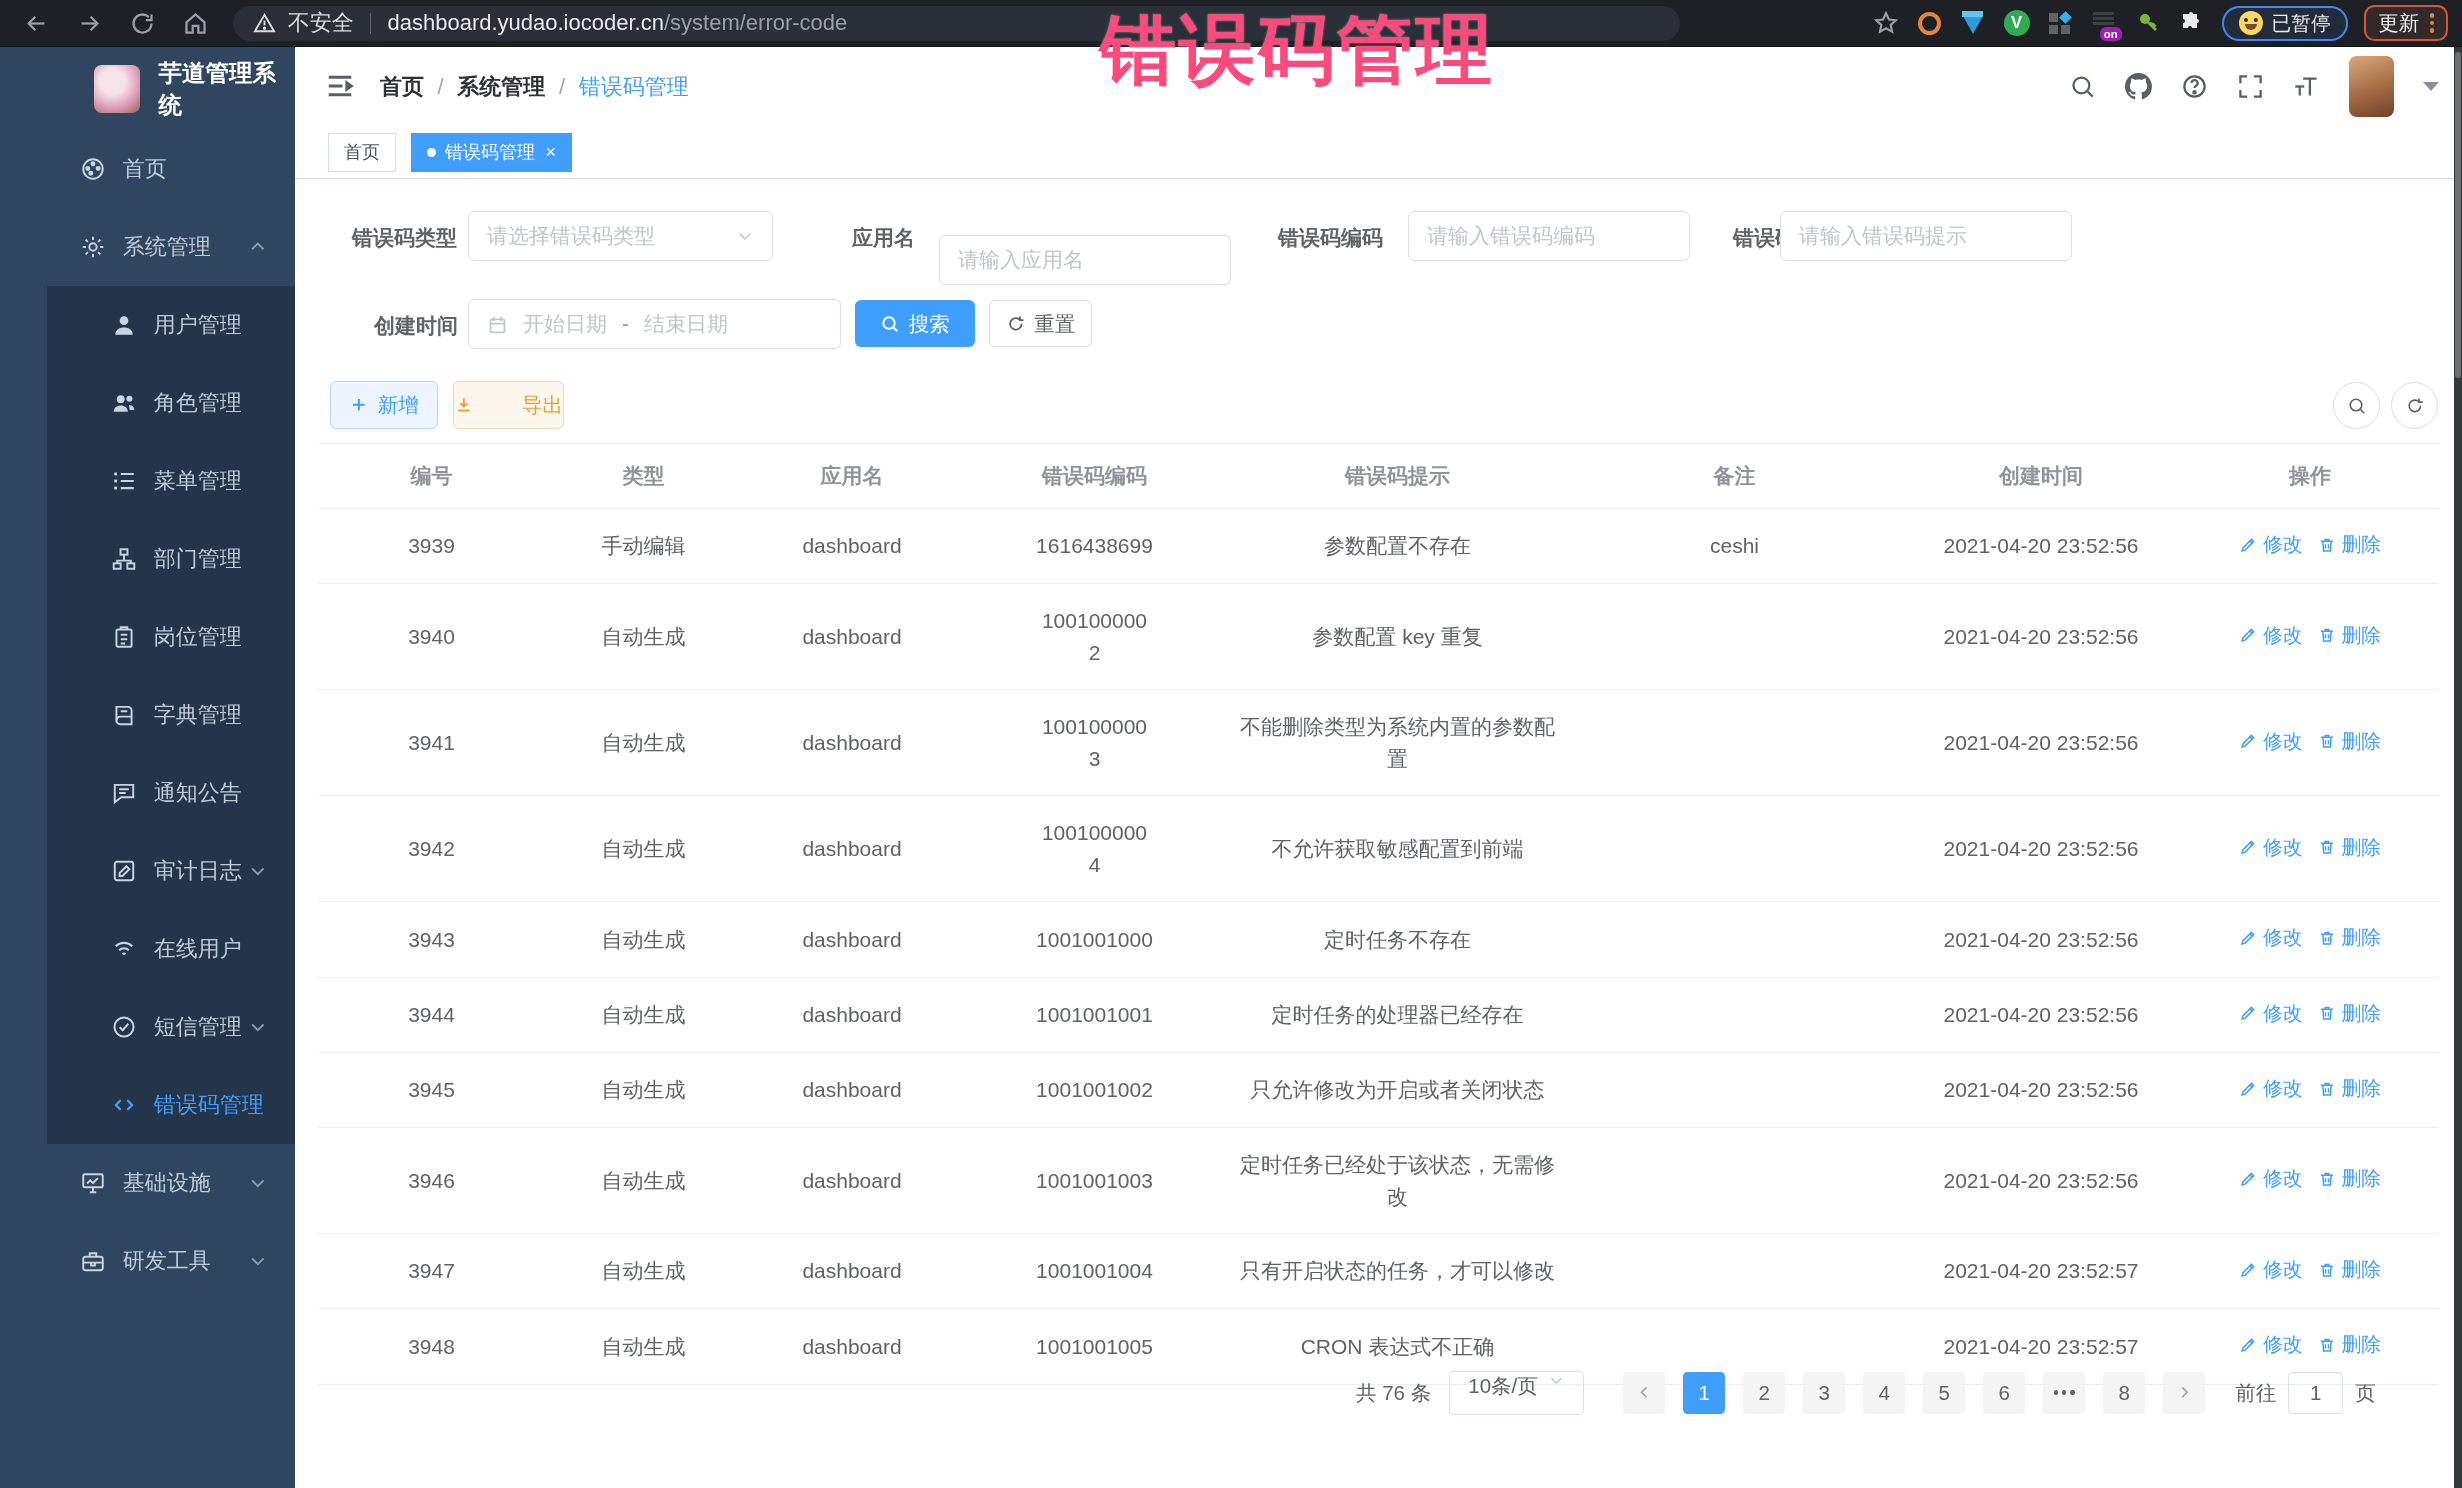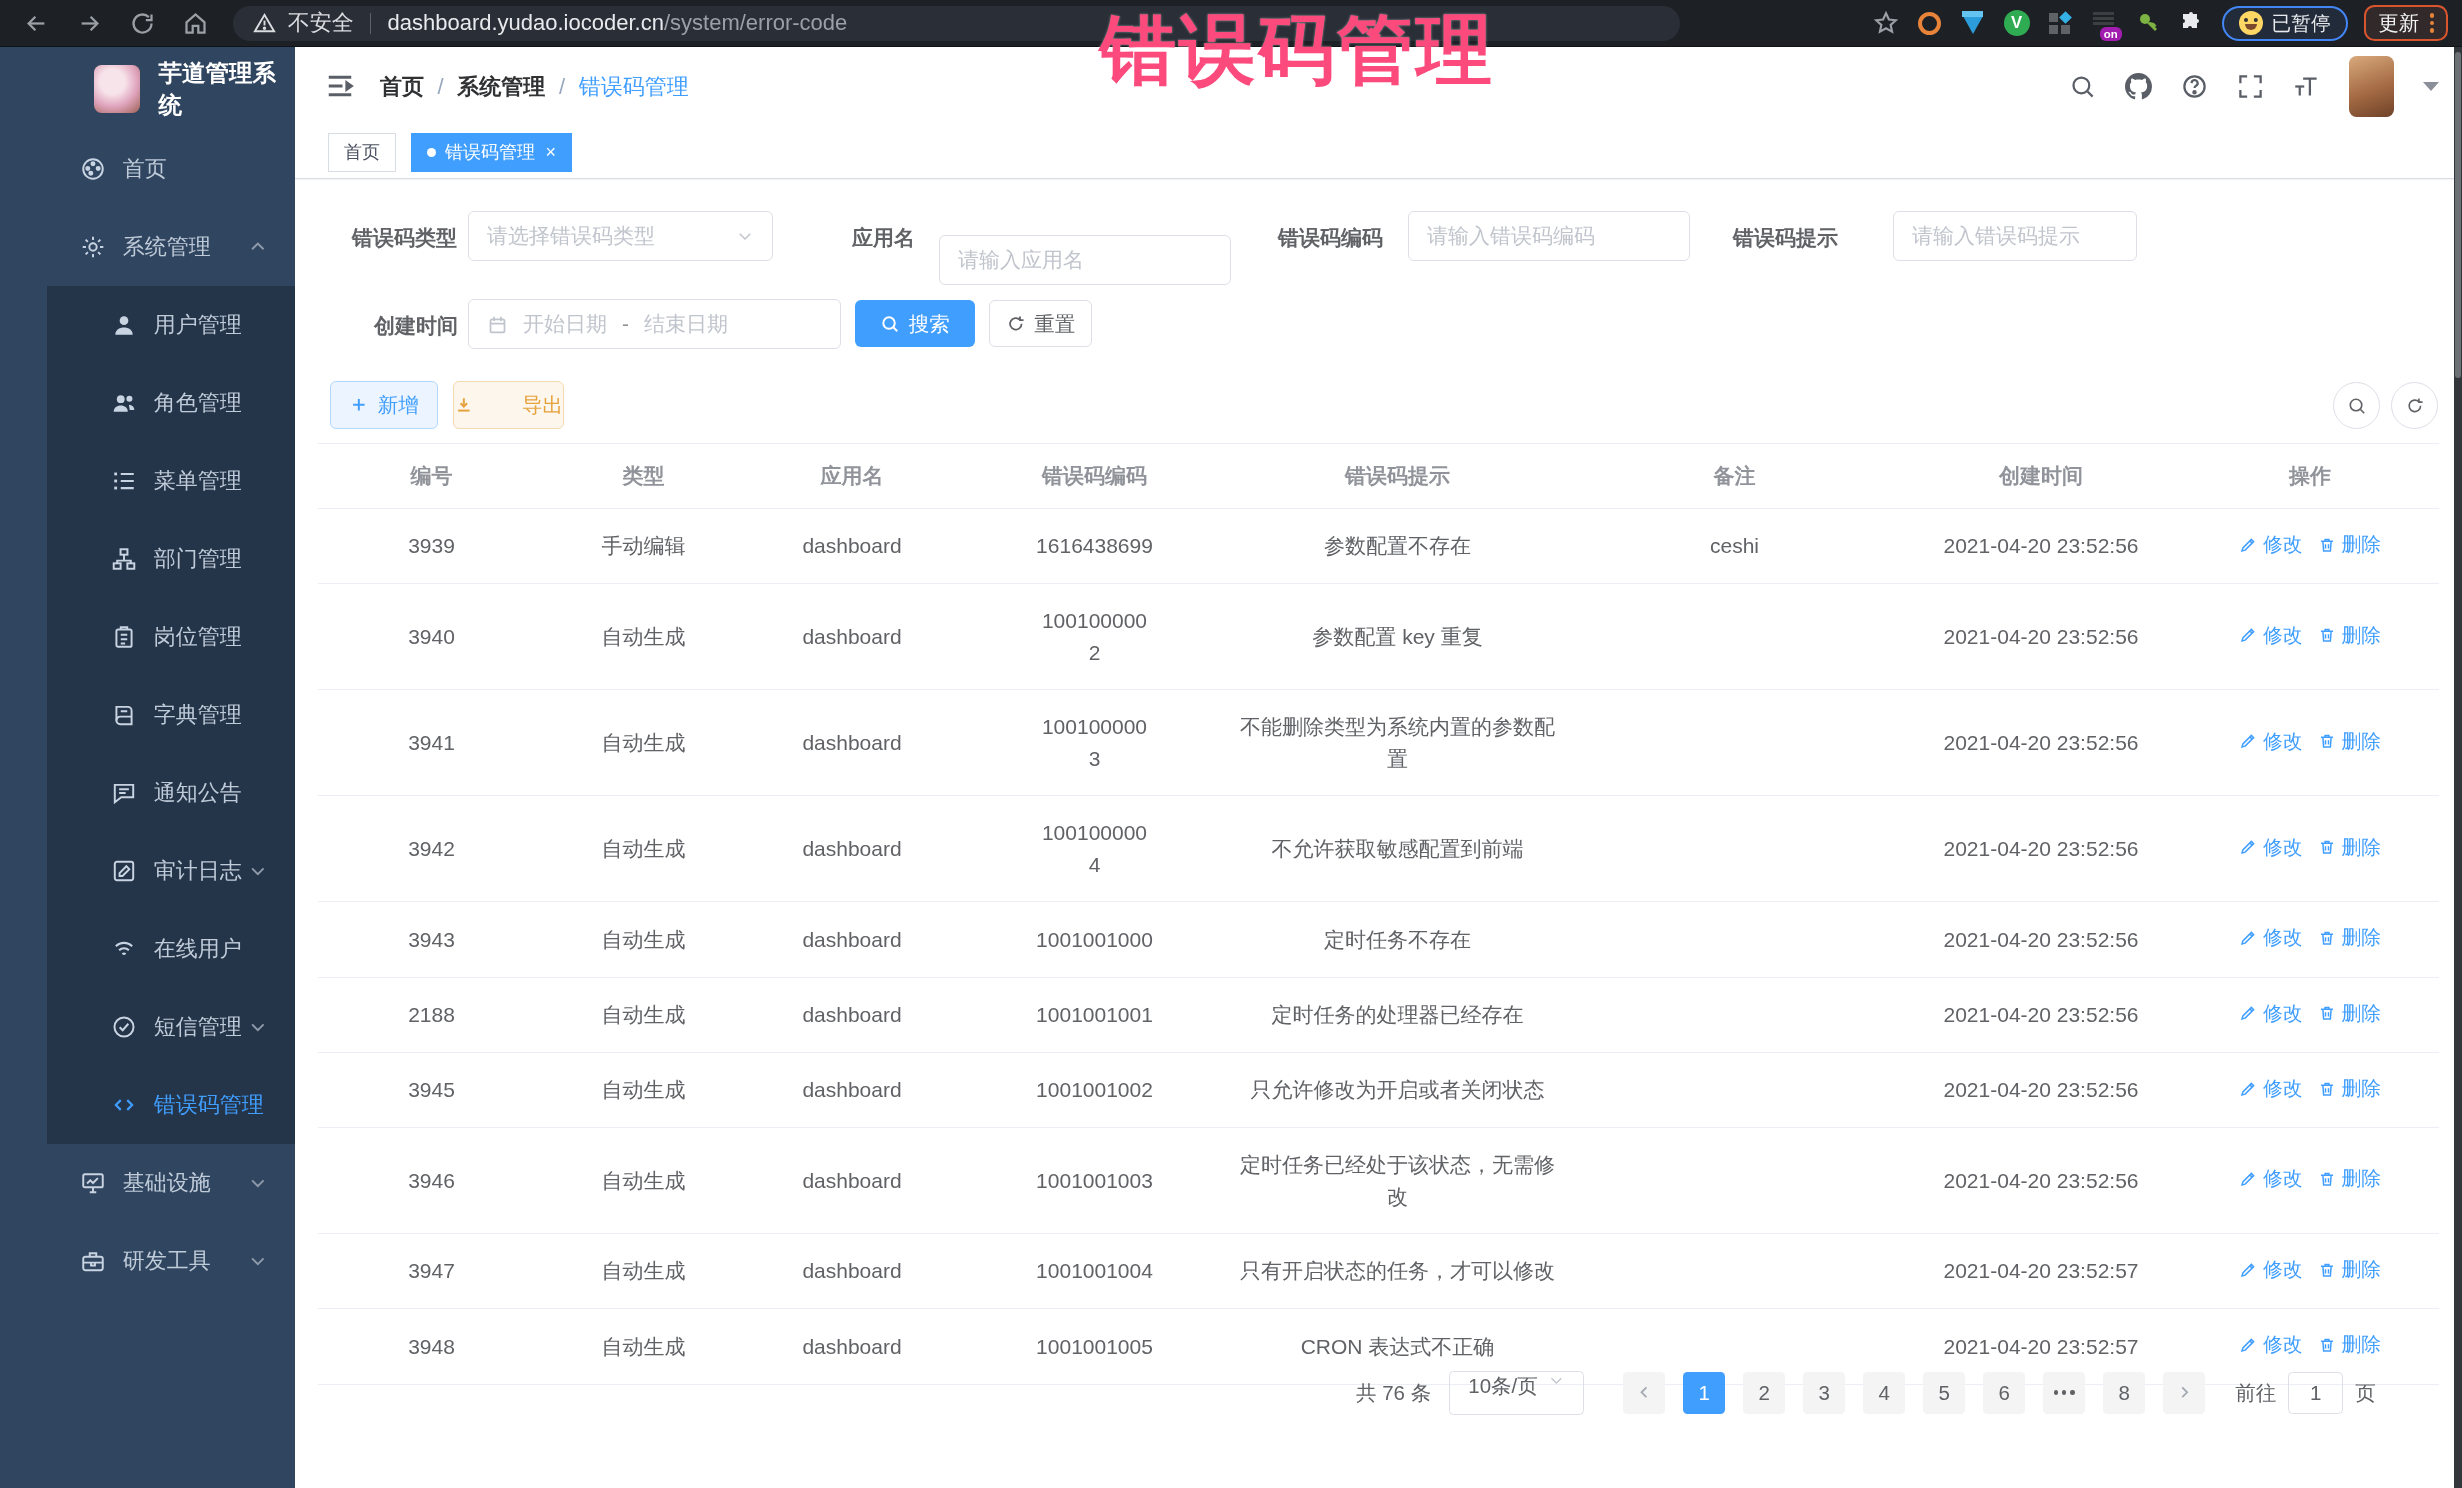--- a/index.html
+++ b/index.html
@@ -483,21 +483,21 @@
   <div class="fake-input" style="left:939px; top:211px; width:292px;margin-top:24px;">
     <span>请输入应用名</span>
   </div>
 
   <label class="flabel" style="left:1256px; top:224px; width:127px;">错误码编码</label>
   <div class="fake-input" style="left:1408px; top:211px; width:282px;">
     <span>请输入错误码编码</span>
   </div>
 
   <label class="flabel" style="left:1711px; top:224px; width:127px;">错误码提示</label>
-  <div class="fake-input" style="left:1893px; top:211px; width:244px;">
+  <div class="fake-input" style="left:1780px; top:211px; width:292px;">
     <span>请输入错误码提示</span>
   </div>
 
   <label class="flabel" style="left:356px; top:312px; width:102px;">创建时间</label>
   <div class="fake-input date-range" style="left:468px; top:299px; width:373px;">
     <svg class="cal" viewBox="0 0 24 24" fill="none" stroke="currentColor" stroke-width="2">
         <rect x="4" y="6" width="16" height="15" rx="2"></rect>
         <path d="M8 3v5M16 3v5M4 11h16"></path>
       </svg>
     <span>开始日期</span>
@@ -672,21 +672,21 @@
               </svg>
               <span>修改</span>
             </span><span class="op-link">
               <svg viewBox="0 0 24 24" fill="none" stroke="currentColor" stroke-width="2">
                 <path d="M4 7h16M9.5 7V4.5h5V7M6.5 7l1 13h9l1-13M10 11v5.5M14 11v5.5"></path>
               </svg>
               <span>删除</span>
             </span></td>
         </tr>
         <tr>
-          <td>2188</td>
+          <td>3944</td>
           <td>自动生成</td>
           <td>dashboard</td>
           <td class="col-code">1001001001</td>
           <td>定时任务的处理器已经存在</td>
           <td></td>
           <td>2021-04-20 23:52:56</td>
           <td><span class="op-link">
               <svg viewBox="0 0 24 24" fill="none" stroke="currentColor" stroke-width="2">
                 <path d="M4 20l1.2-4.2L16.5 4.5l3 3L8.2 18.8z"></path>
                 <path d="M14.5 6.5l3 3"></path>

